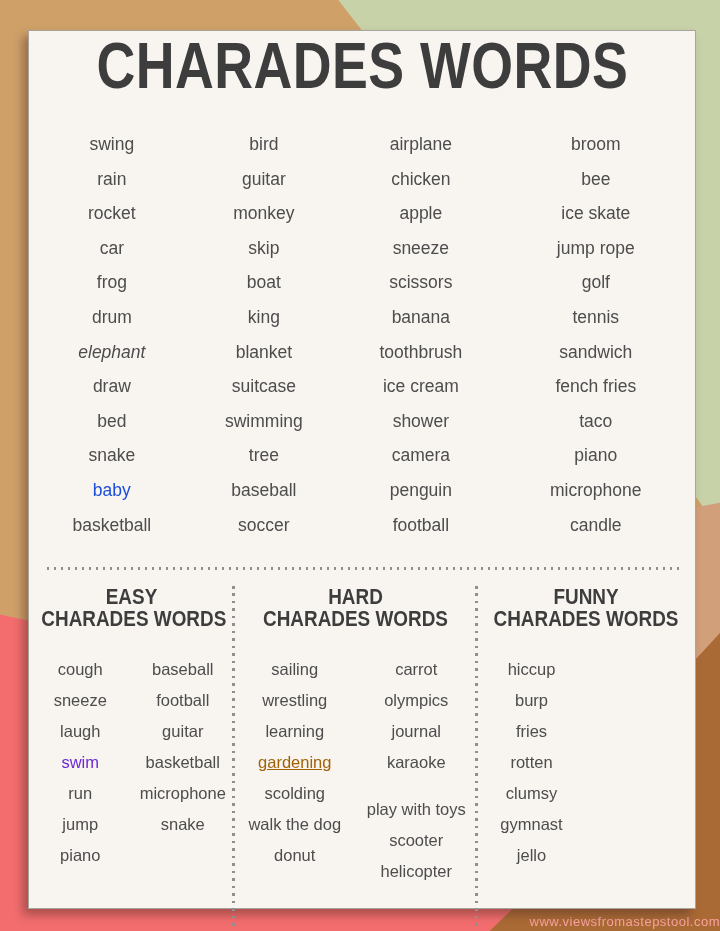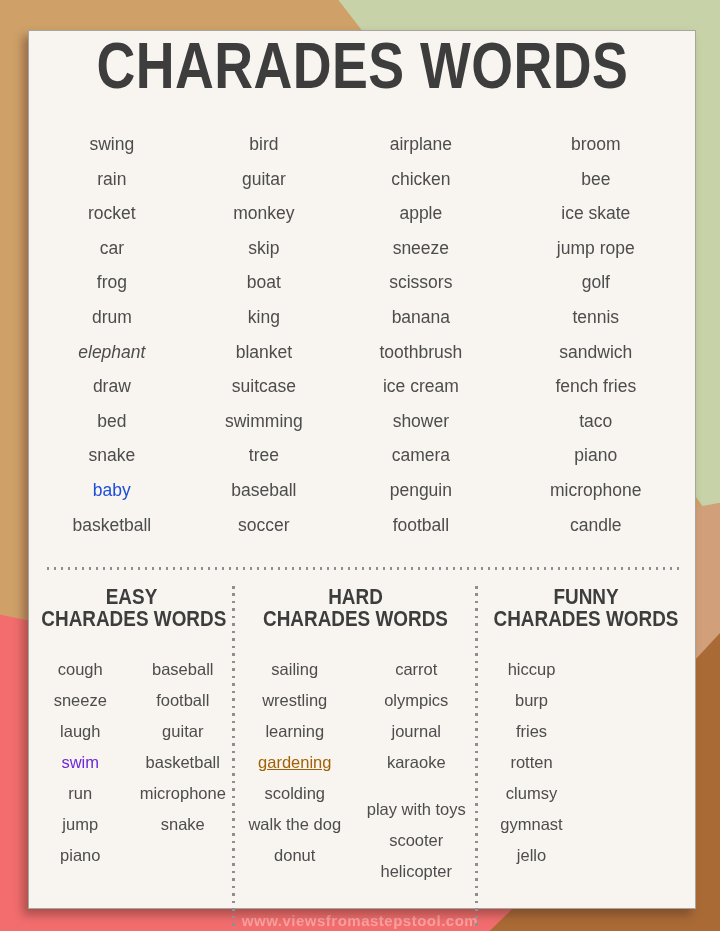--- a/index.html
+++ b/index.html
@@ -40,22 +40,22 @@
   .sections{position:absolute;top:551px;left:0;width:546px;
             display:grid;grid-template-columns:205px 243px 218px;}
   .section{text-align:center;}
   .sec-header{font-weight:700;margin-top:4px;}
   .sec-line{display:block;font-size:21.5px;line-height:22px;transform:scaleX(.88);white-space:nowrap;}
   .sec-words{margin-top:24px;display:grid;grid-template-columns:1fr 1fr;}
   .sec-col{text-align:center;}
   .sec-col .word{line-height:31px;font-size:16.5px;white-space:nowrap;}
 
   
-  .watermark{position:absolute;left:0;right:0;bottom:2px;text-align:center;
-             font-size:15px;font-weight:700;letter-spacing:.5px;}
+  .watermark{position:absolute;left:0;right:0;bottom:2px;text-align:right;
+             font-size:13px;font-weight:400;letter-spacing:.5px;}
 </style>
 </head>
 <body>
 
 <div class="stage" style="background: rgb(207, 161, 105);">
 
   <div class="bg bg-tan" style="background: rgb(207, 161, 105);"></div>
   <div class="bg bg-green" style="background: rgb(200, 210, 168);"></div>
   <div class="bg bg-peach" style="background: rgb(210, 159, 123);"></div>
   <div class="bg bg-brown" style="background: rgb(170, 106, 53);"></div>

